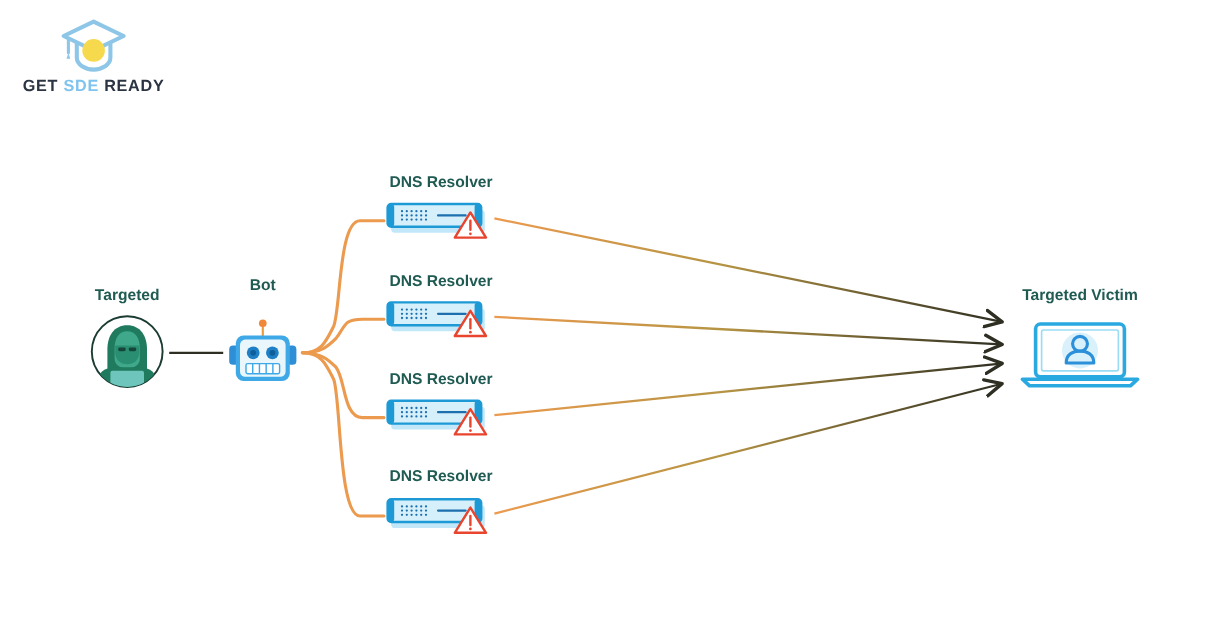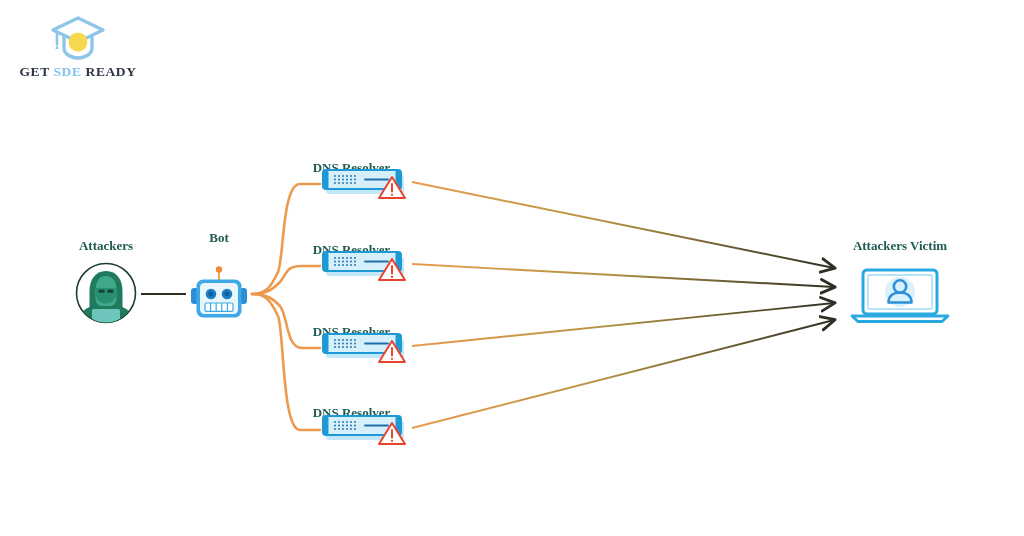--- a/index.html
+++ b/index.html
@@ -3,21 +3,21 @@
 <meta charset="utf-8">
 <style>
   html,body{margin:0;padding:0;}
   body{
     width:1024px;height:536px;
     background:#ffffff;
     font-family:"Liberation Sans",sans-serif;
     overflow:hidden;
     position:relative;
   }
-  #stage{position:absolute;inset:0;width:1024px;height:536px;font-family:Liberation Serif, serif;}
+  #stage{position:absolute;inset:0;width:1024px;height:536px;}
 
   
   #logo{position:absolute;left:18px;top:14px;width:120px;height:76px;}
   #logo-mark{position:absolute;left:32px;top:0;width:56px;height:48px;}
   #logo-text{
     position:absolute;left:0;top:50px;width:120px;
     text-align:center;
     font-size:13.5px;font-weight:bold;letter-spacing:.6px;
     white-space:nowrap;
   }
@@ -37,21 +37,21 @@
   
   #attacker{position:absolute;left:75px;top:262px;width:62px;height:62px;}
   #attacker-label{left:58px;top:238px;width:96px;}
 
   
   #bot{position:absolute;left:189px;top:266px;width:60px;height:54px;}
   #bot-label{left:189px;top:230px;width:60px;}
 
   
   .resolver{position:absolute;width:92px;height:40px;left:320px;}
-  .resolver-label{left:304px;width:95px;margin-top:16px;}
+  .resolver-label{left:320px;width:95px;}
   .r0{top:164px;} .r1{top:246px;} .r2{top:328px;} .r3{top:410px;}
   .rl0{top:144px;} .rl1{top:226px;} .rl2{top:308px;} .rl3{top:389px;}
 
   
   #victim{position:absolute;left:849px;top:268px;width:102px;height:56px;}
   #victim-label{left:840px;top:238px;width:120px;}
 
   svg{display:block;overflow:visible;}
   #wires{position:absolute;left:0;top:0;width:1024px;height:536px;pointer-events:none;}
 </style>
@@ -99,21 +99,21 @@
     </g>
 
     <g fill="none" stroke="url(#gradA)" stroke-width="1.9" marker-end="url(#ah)">
       <line x1="412" y1="182" x2="834" y2="268"></line>
       <line x1="412" y1="264" x2="834" y2="287"></line>
       <line x1="412" y1="346" x2="834" y2="303"></line>
       <line x1="412" y1="428" x2="834" y2="320"></line>
     </g>
   </svg>
 
-  <div class="node-label" id="attacker-label">Attackers</div>
+  <div class="node-label" id="attacker-label">Targeted</div>
   <div id="attacker">
     <svg width="62" height="62" viewBox="0 0 62 62">
       <circle cx="31" cy="31" r="29.5" fill="#ffffff" stroke="#1b3b33" stroke-width="1.6"></circle>
       <clipPath id="clipA">
           <circle cx="31" cy="31" r="29.5"></circle>
         </clipPath>
       <g clip-path="url(#clipA)">
         <path d="M31 9 C20 9 14.5 18 14.5 29 L14.5 46 L47.5 46 L47.5 29 C47.5 18 42 9 31 9 Z" fill="#1f7a5e"></path>
         <path d="M31 14 C24 14 20.5 20 20.5 28 L20.5 37 C20.5 42 25 45 31 45 C37 45 41.5 42 41.5 37 L41.5 28 C41.5 20 38 14 31 14 Z" fill="#3fa88a"></path>
         <path d="M21 26 L41 26 L41 32 C41 38 36.5 41.5 31 41.5 C25.5 41.5 21 38 21 32 Z" fill="#2a8f72"></path>
@@ -277,21 +277,21 @@
           <circle cx="31" cy="19" r="0.95"></circle>
           <circle cx="35" cy="19" r="0.95"></circle>
       </g>
       <line x1="45" y1="15.5" x2="68" y2="15.5" stroke="#1d6fae" stroke-width="1.8" stroke-linecap="round"></line>
       <path d="M72 13 L85 34 L59 34 Z" fill="#ffffff" stroke="#e8442e" stroke-width="2" stroke-linejoin="round"></path>
       <line x1="72" y1="20" x2="72" y2="27.5" stroke="#e8442e" stroke-width="2" stroke-linecap="round"></line>
       <circle cx="72" cy="30.8" r="1.15" fill="#e8442e"></circle>
     </svg>
   </div>
 
-  <div class="node-label" id="victim-label">Attackers Victim</div>
+  <div class="node-label" id="victim-label">Targeted Victim</div>
   <div id="victim">
     <svg width="102" height="56" viewBox="0 0 102 56">
       <rect x="14" y="2" width="74" height="44" rx="4" fill="#ffffff" stroke="#29a9e0" stroke-width="3"></rect>
       <rect x="19" y="7" width="64" height="34" rx="1.6" fill="#ffffff" stroke="#9bdcf5" stroke-width="1.4"></rect>
       <circle cx="51" cy="24" r="15" fill="#d9f1fb"></circle>
       <circle cx="51" cy="18.5" r="6.2" fill="none" stroke="#2b90d9" stroke-width="2.6"></circle>
       <path d="M39.5 34.5 C39.5 27.5 45 24.5 51 24.5 C57 24.5 62.5 27.5 62.5 34.5 Z" fill="none" stroke="#2b90d9" stroke-width="2.6" stroke-linejoin="round"></path>
       <path d="M3 48 L99 48 L93 53.5 L9 53.5 Z" fill="#ffffff" stroke="#29a9e0" stroke-width="3" stroke-linejoin="round"></path>
     </svg>
   </div>

